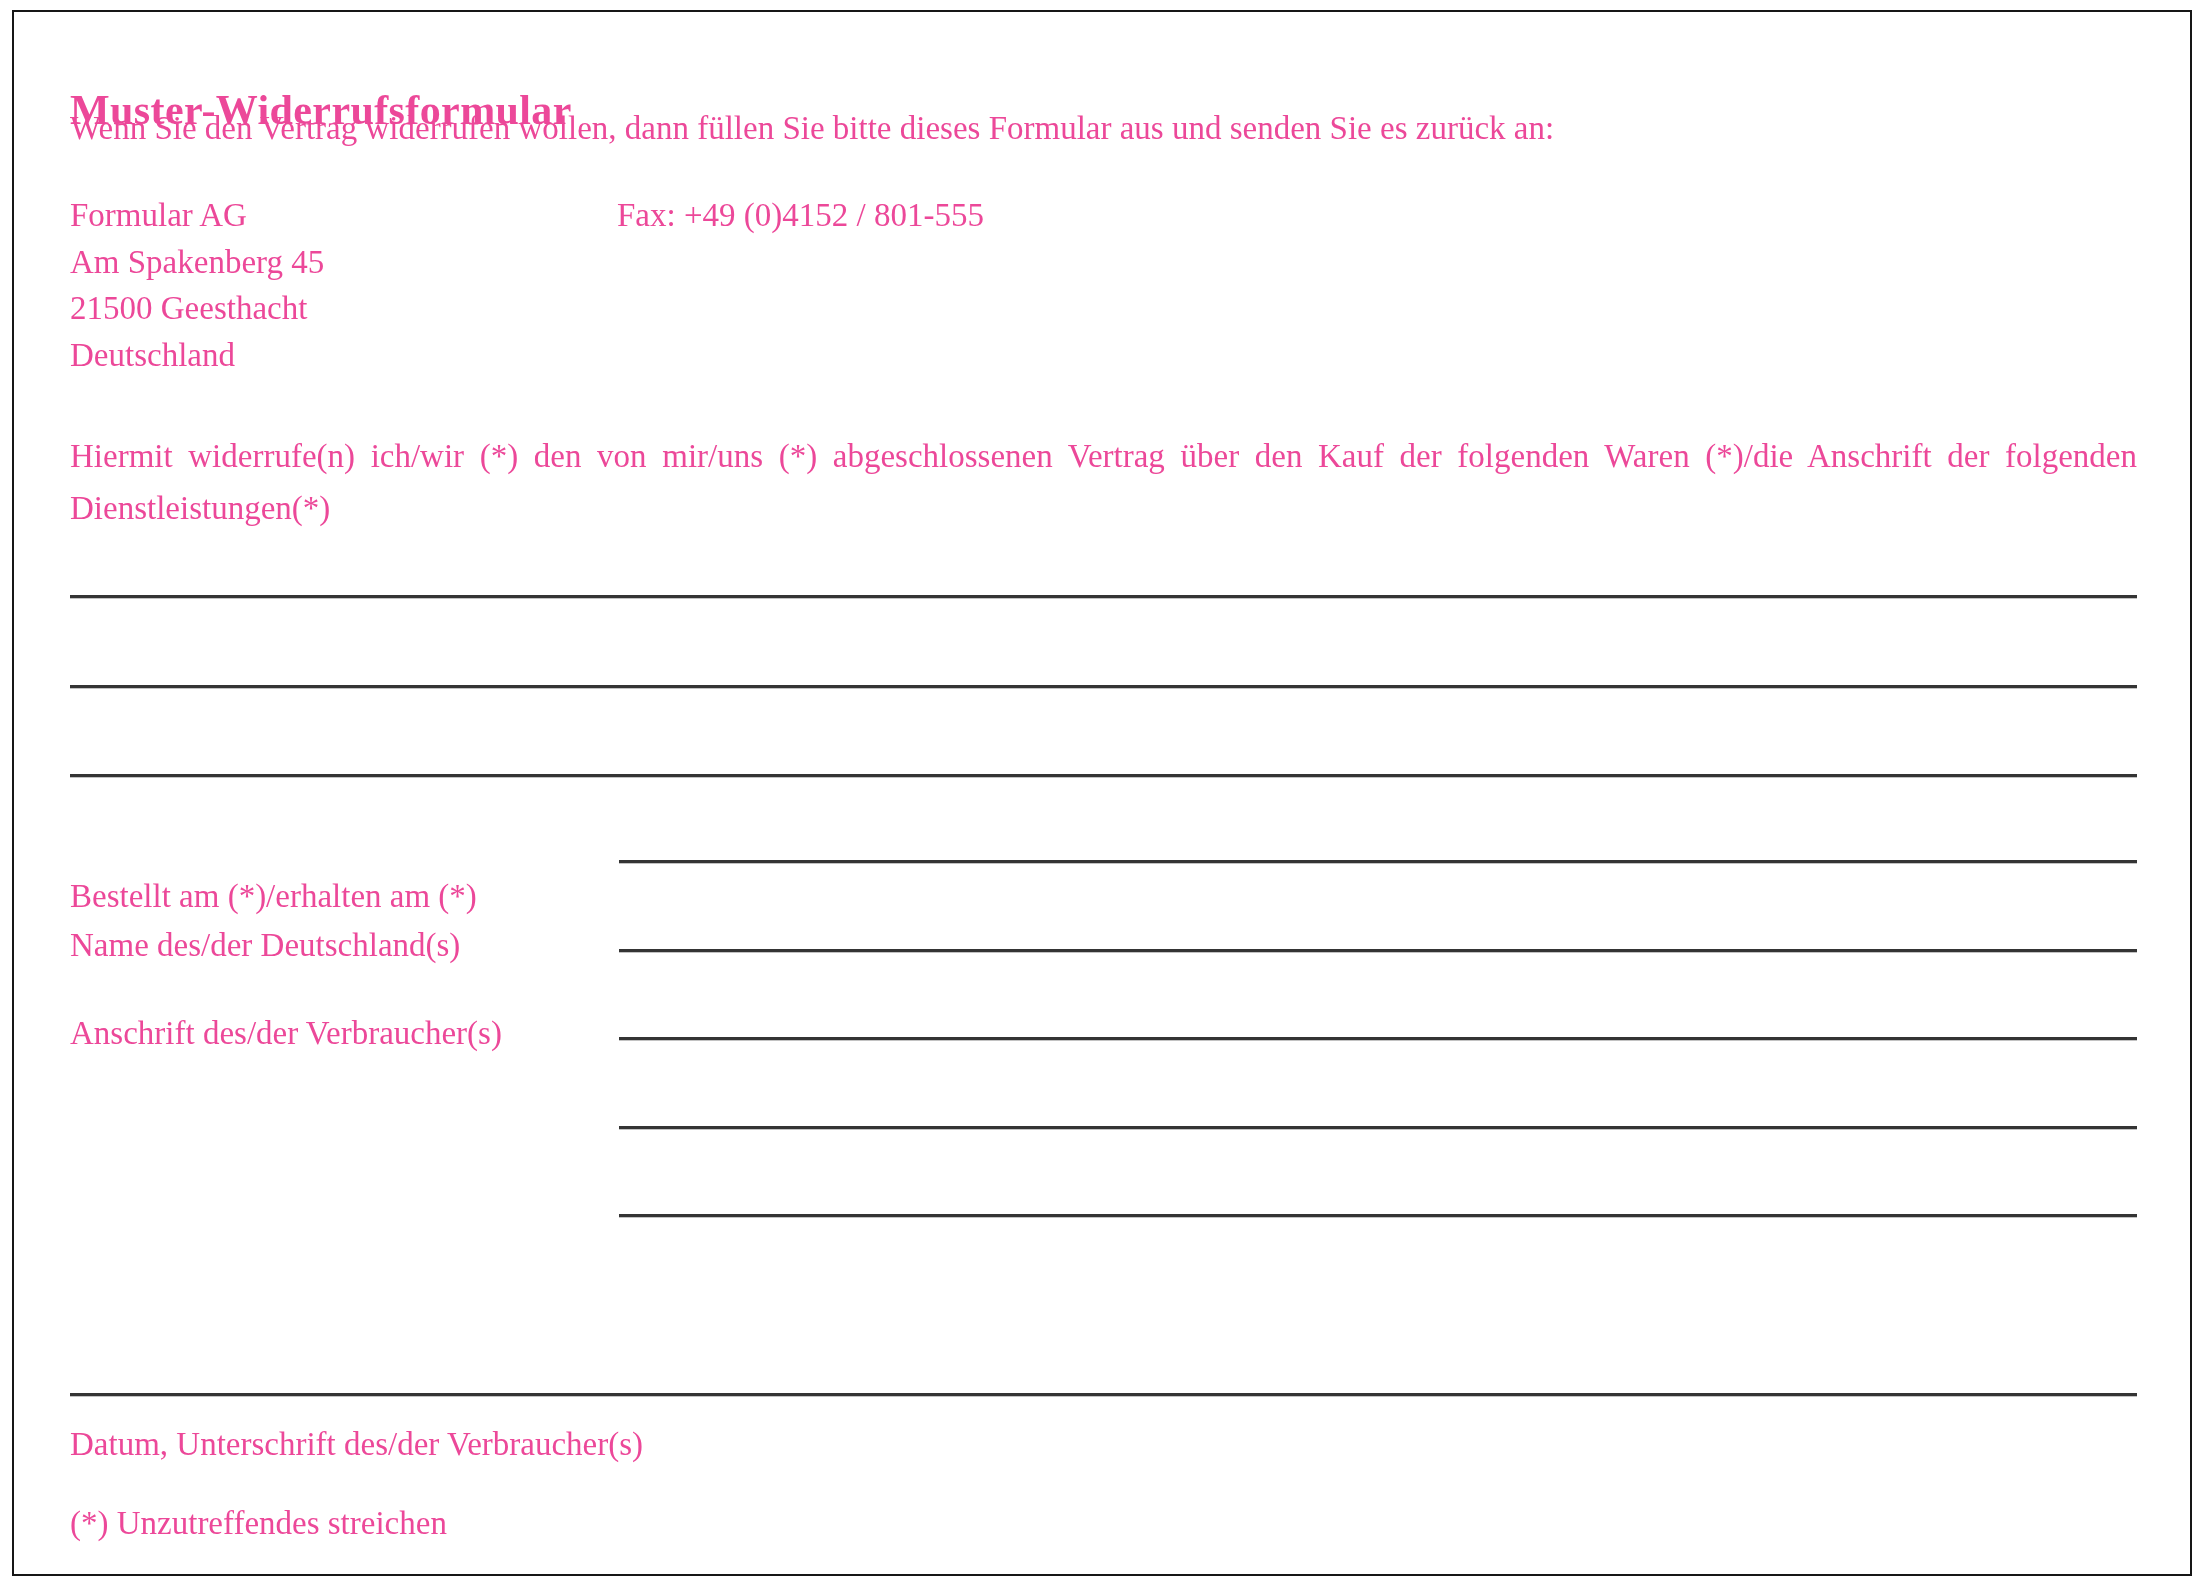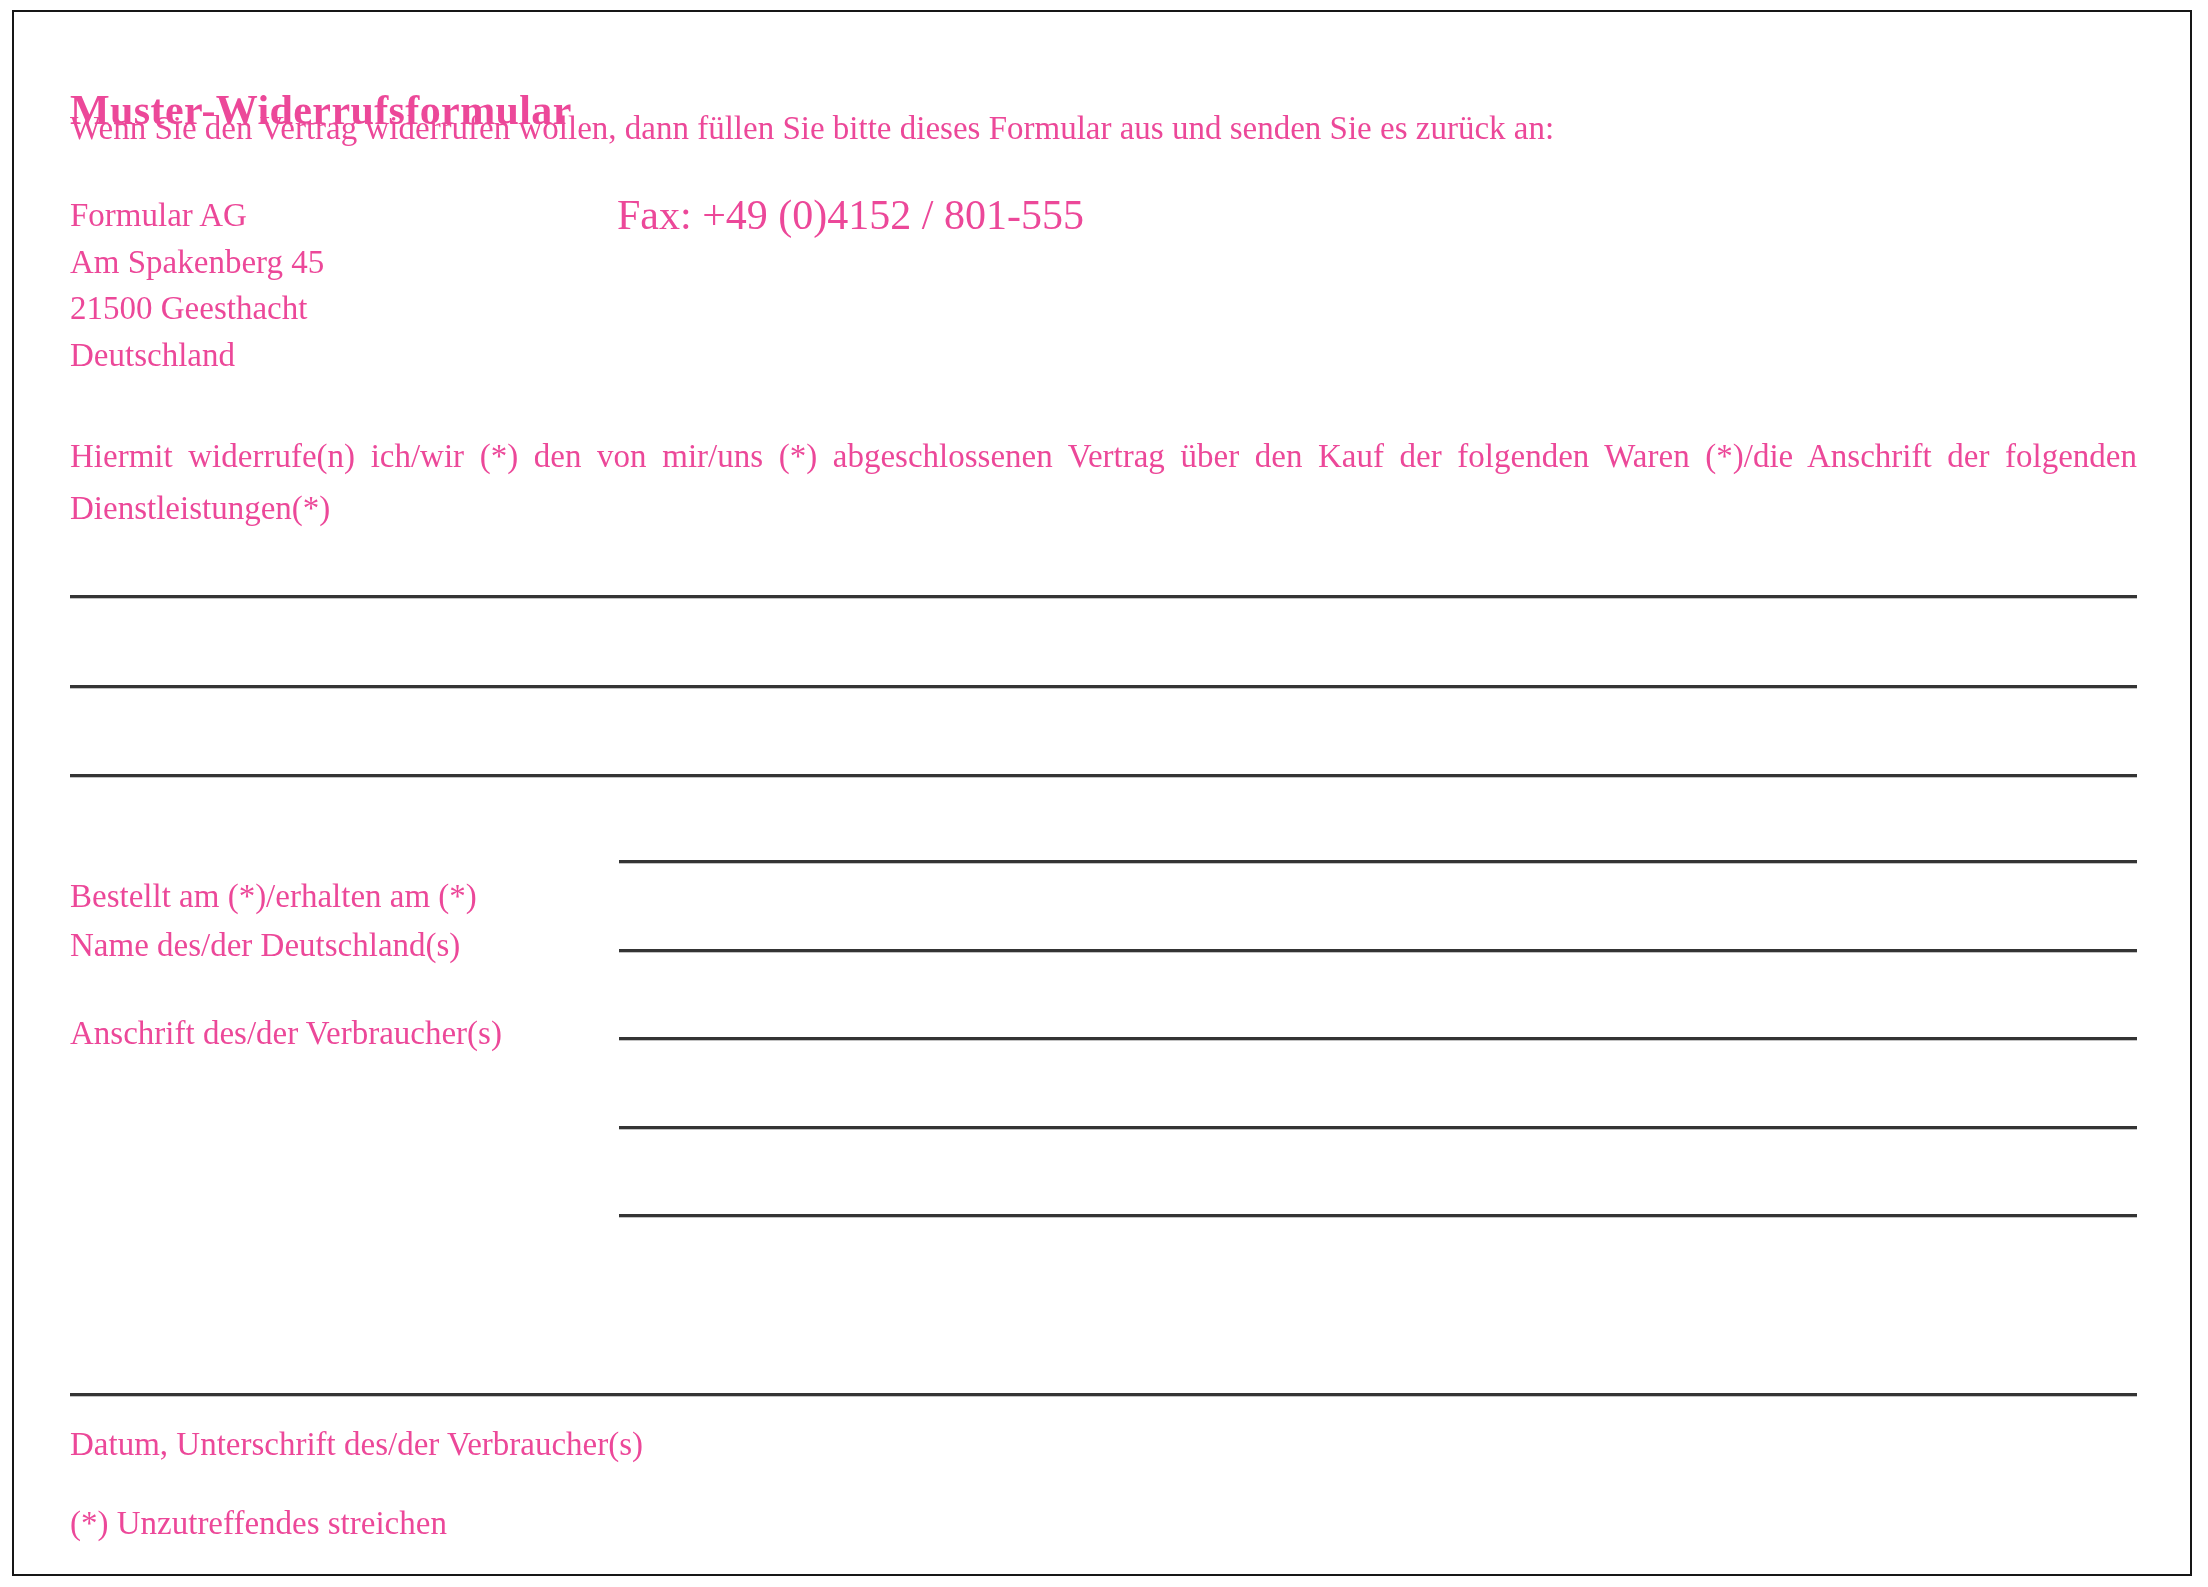--- a/index.html
+++ b/index.html
@@ -48,21 +48,21 @@
   .addr-block {
     left: 70px;
     top: 192px;
     line-height: 46.5px;
     font-size: 33px;
   }
   .contact-block {
     left: 617px;
     top: 192px;
     line-height: 46.5px;
-    font-size: 42px;
+    font-size: 33px;
   }
   .declaration {
     left: 70px;
     top: 430px;
     width: 2067px;
     font-size: 33px;
     line-height: 52px;
     text-align: justify;
     white-space: normal;
   }

